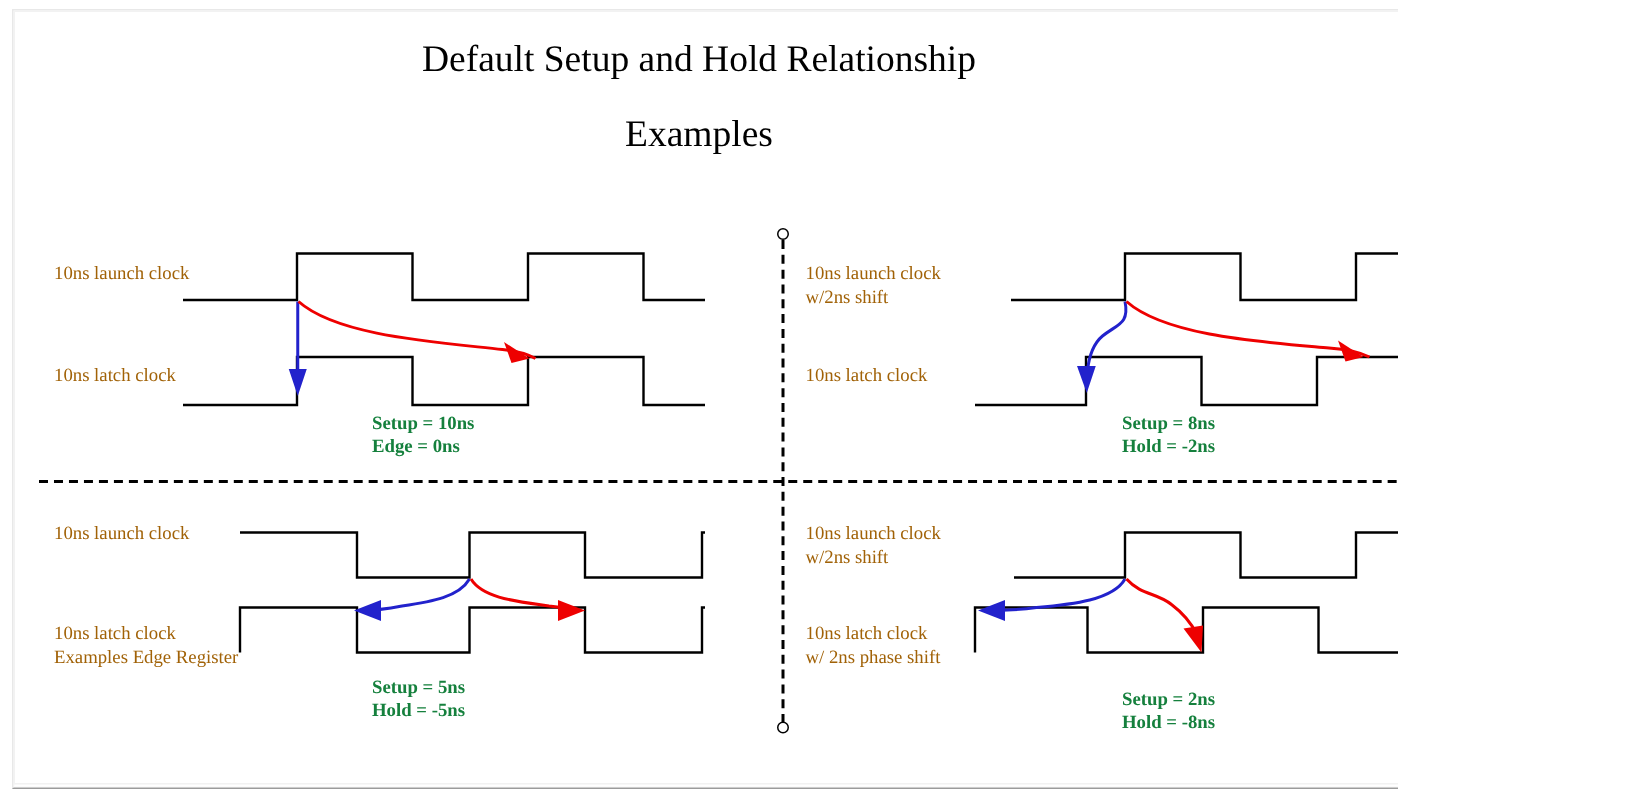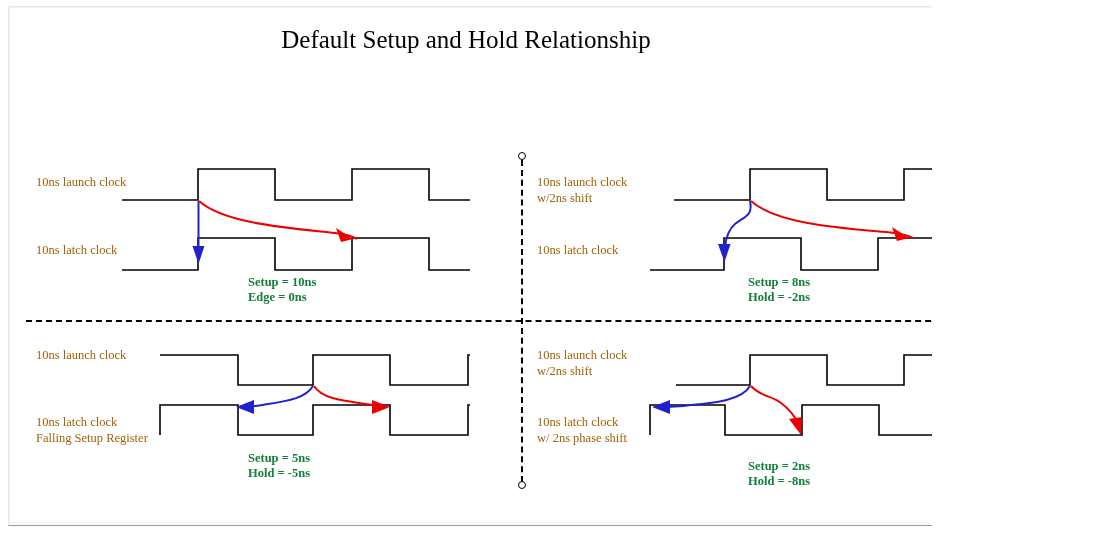--- a/index.html
+++ b/index.html
@@ -107,20 +107,21 @@
 </style>
 </head>
 <body>
 
 <div id="page">
 
   <div id="frame"></div>
   <div id="frame-inner"></div>
 
   <div class="title" id="title-main">Default Setup and Hold Relationship</div>
+  <div class="title" id="title-sub">Examples</div>
 
   <div id="divider-h"></div>
   <div id="divider-v"></div>
   <div class="divider-dot" id="divider-dot-top"></div>
   <div class="divider-dot" id="divider-dot-bottom"></div>
 
   <div class="quad" id="quad-tl">
 
     <div class="sig-label" style="left:36px;top:174px;">10ns launch clock</div>
     <div class="sig-label" style="left:36px;top:242px;">10ns latch clock</div>
@@ -166,21 +167,21 @@
     <div class="caption" style="left:227px;top:275px;">
       <div>Setup = 8ns</div>
       <div>Hold = -2ns</div>
     </div>
   </div>
 
   <div class="quad" id="quad-bl">
 
     <div class="sig-label" style="left:36px;top:26px;">10ns launch clock</div>
     <div class="sig-label" style="left:36px;top:93px;">10ns latch clock</div>
-    <div class="sig-label" style="left:36px;top:109px;">Falling Setup Register</div>
+    <div class="sig-label" style="left:36px;top:109px;">Examples Edge Register</div>
 
     <svg class="wave-svg" width="520" height="213">
 
       <path class="wave-path" d="M160,34 L238,34 L238,64 L313,64 L313,34 L390,34 L390,64 L468,64 L468,34 L470,34"></path>
 
       <path class="wave-path" d="M160,114 L160,84 L238,84 L238,114 L313,114 L313,84 L390,84 L390,114 L468,114 L468,84 L470,84"></path>
 
       <path class="arrow-blue" d="M313,65 C306,77 288,80 268,83 C258,85 248,86 240,86"></path>
       <polygon class="head-blue" points="236,86 254,79 254,93"></polygon>
 

